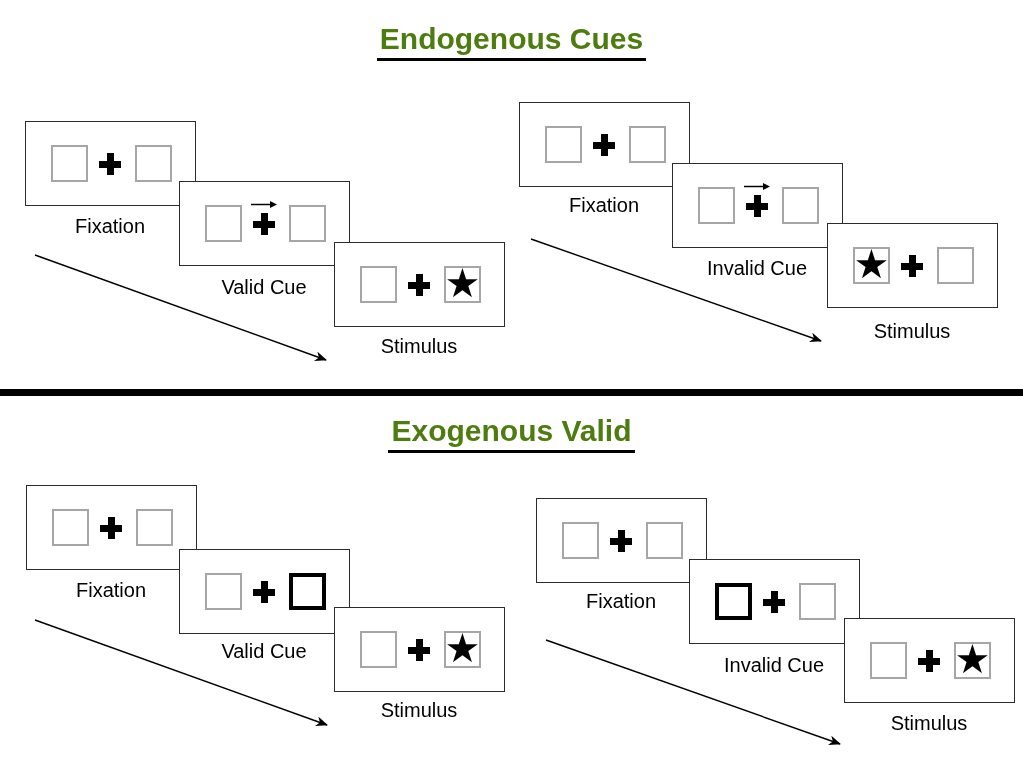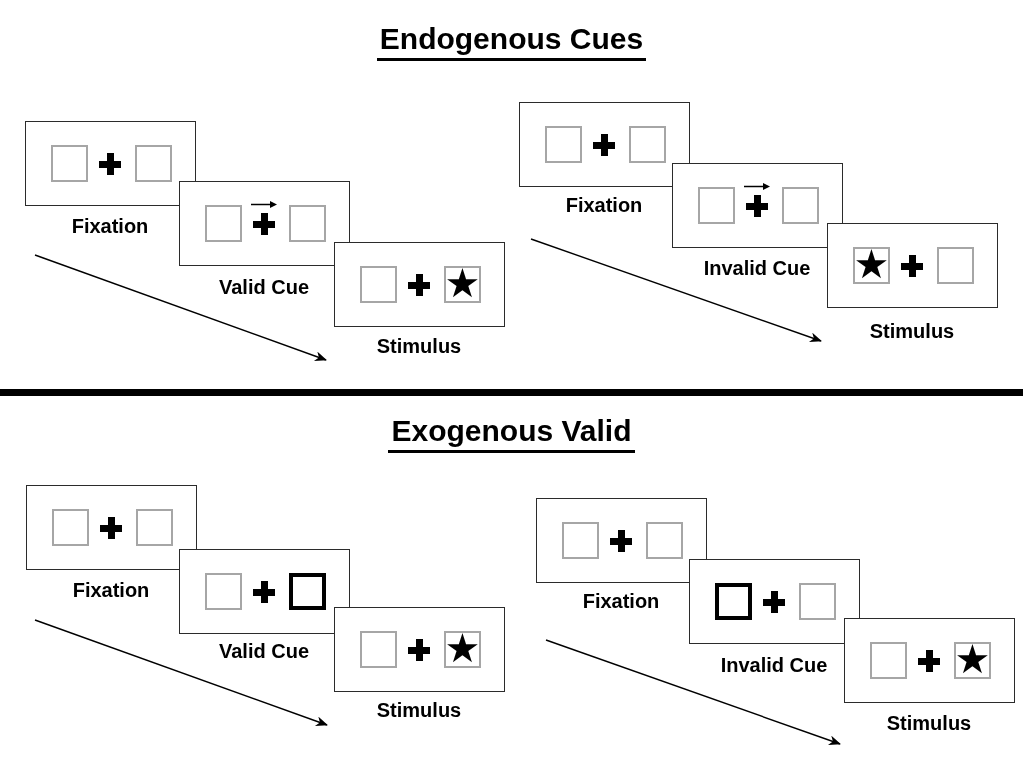--- a/index.html
+++ b/index.html
@@ -2,21 +2,21 @@
 <html><head>
 <meta charset="utf-8">
 <style>
   html,body { margin:0; padding:0; background:#ffffff; }
   .stage {
     position:relative; width:1023px; height:767px; background:#ffffff;
     font-family:"Liberation Sans", sans-serif; overflow:hidden; color:#000;
   }
   .title {
     position:absolute; left:0; width:100%; text-align:center;
-    font-size:30px; font-weight:bold; color:#000000; letter-spacing:0px;
+    font-size:30px; font-weight:bold; color:#4d7c0f; letter-spacing:0px;
   }
   .title .u {
     border-bottom:3px solid #000; padding:0 3px 2px 3px; display:inline-block;
   }
   .panel {
     position:absolute; width:171px; height:85px; background:#ffffff;
     border:1.6px solid #2b2b2b; box-sizing:border-box;
   }
   .sq {
     position:absolute; width:37px; height:37px; top:23px;
@@ -27,21 +27,21 @@
   .sq.r { left:109px; }
   .sq.cuebox { border:4px solid #000000; }
   .cross { position:absolute; width:22px; height:22px; left:73px; top:31px; }
   .cross i { position:absolute; background:#000; display:block; }
   .cross .hb { left:0; top:7.5px; width:22px; height:7px; }
   .cross .vb { top:0; left:7.5px; width:7px; height:22px; }
   .cue-arrow { position:absolute; left:71px; top:17px; }
   .star { font-size:40px; line-height:37px; color:#000; transform:translateY(-1px); }
   .plabel {
     position:absolute; transform:translateX(-50%); white-space:nowrap;
-    font-size:20px; font-weight:bold; color:#000;
+    font-size:20px; font-weight:normal; color:#000;
   }
   .divider { position:absolute; left:0; top:389px; width:1023px; height:7px; background:#000; }
   .arrows-overlay { position:absolute; left:0; top:0; width:1023px; height:767px; pointer-events:none; }
 </style>
 </head>
 <body>
 
 <div class="stage">
 
   <div class="title" style="top:22px">

